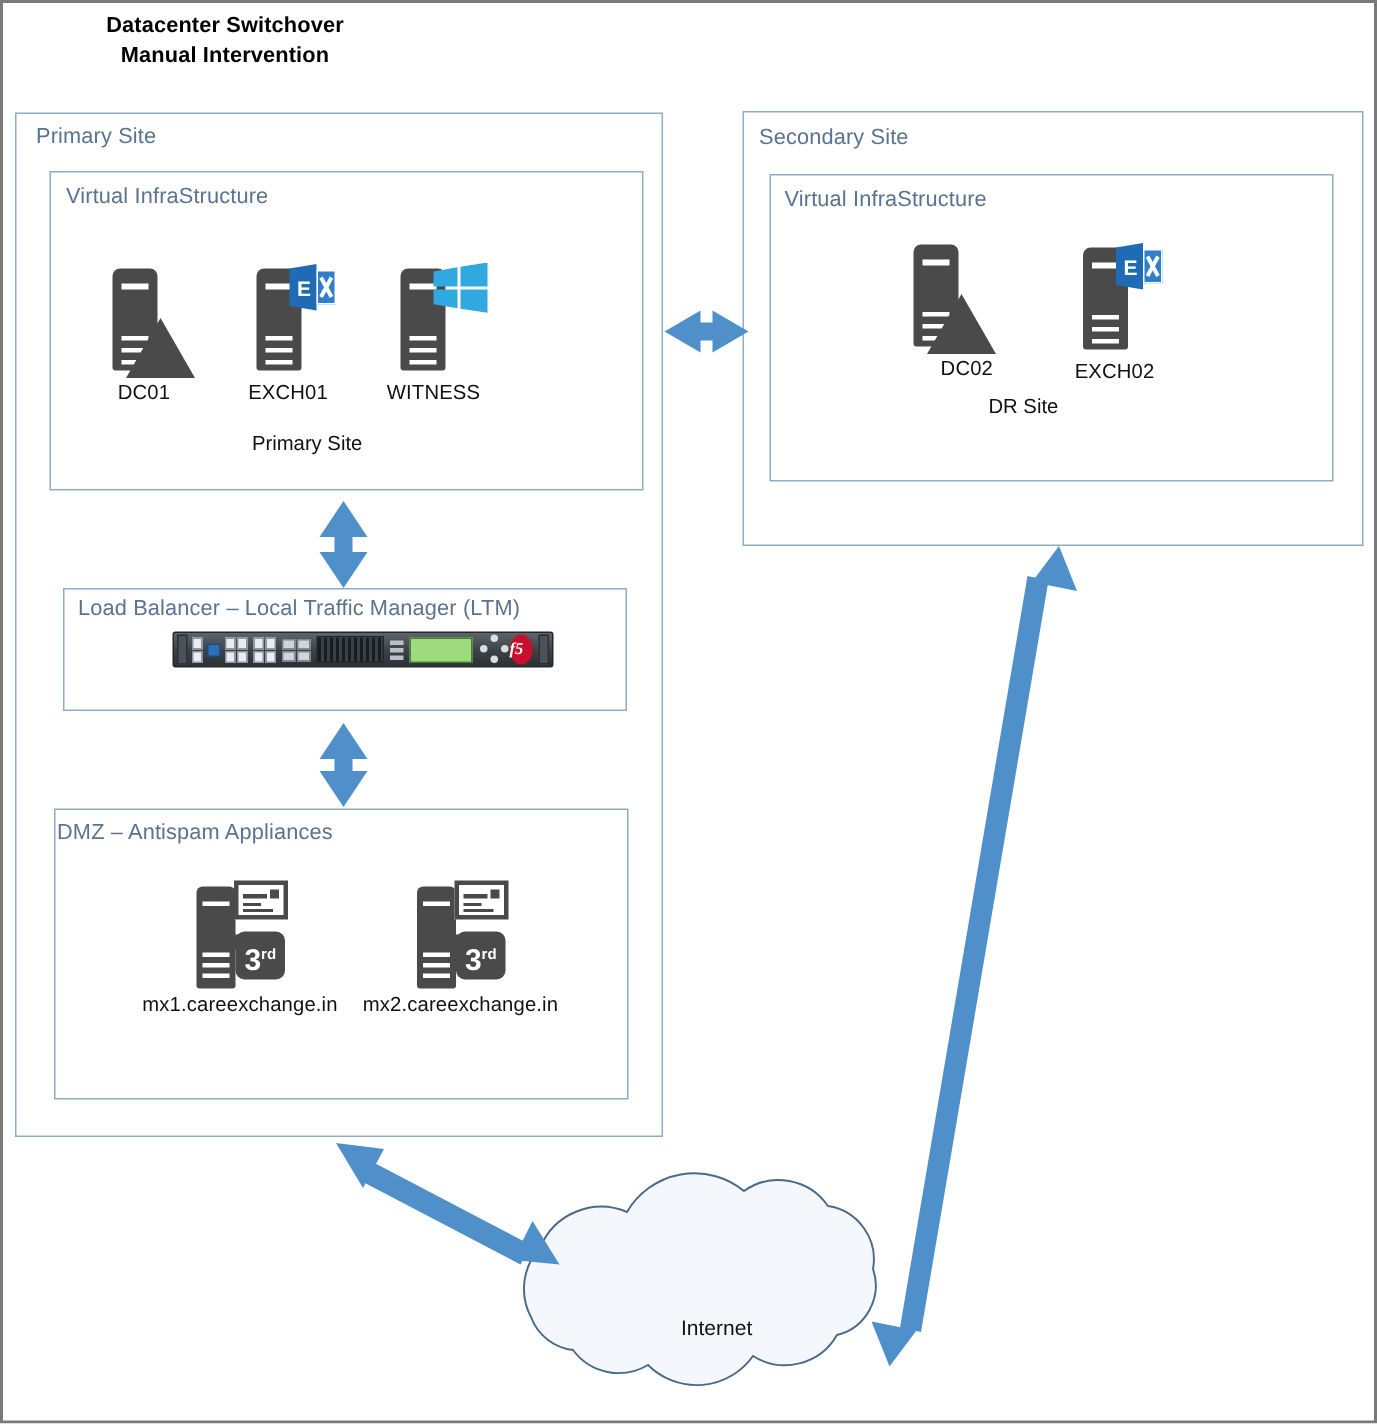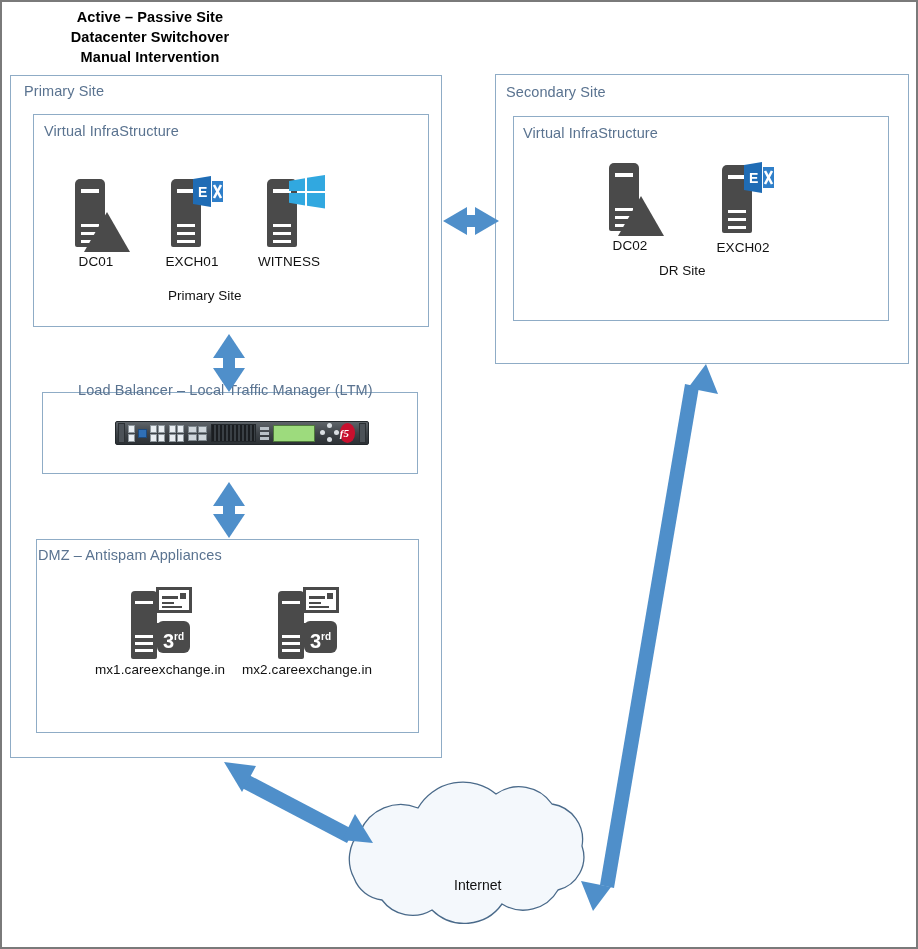--- a/index.html
+++ b/index.html
@@ -172,21 +172,20 @@
   .cloud-label{
     position:absolute;font-size:14px;color:#111;white-space:nowrap;
   }
 </style>
 </head>
 <body>
 
 <div id="canvas">
 
   <div class="title-block">
-    <div class="title-line">Active – Passive Site</div>
     <div class="title-line">Datacenter Switchover</div>
     <div class="title-line">Manual Intervention</div>
   </div>
 
   <div class="box" style="left:8px;top:73px;width:432px;height:683px;">
   </div>
   <div class="box-label" style="left:22px;top:81px;">Primary Site</div>
 
   <div class="box" style="left:31px;top:112px;width:396px;height:213px;"></div>
   <div class="box-label" style="left:42px;top:121px;">Virtual InfraStructure</div>
@@ -244,21 +243,21 @@
           <path d="M20 18 L38 18 L38 33.5 L20 30.8 Z" fill="#31a8e0"></path>
         </svg>
       </span>
     </span>
     <div class="node-caption">WITNESS</div>
   </div>
 
   <div class="sub-caption" style="left:166px;top:286px;">Primary Site</div>
 
   <div class="box" style="left:40px;top:390px;width:376px;height:82px;"></div>
-  <div class="box-label" style="left:50px;top:380px;margin-left:26px;">Load Balancer – Local Traffic Manager (LTM)</div>
+  <div class="box-label" style="left:50px;top:396px;">Load Balancer – Local Traffic Manager (LTM)</div>
   <div class="ltm" style="left:113px;top:419px;">
     <span class="ear"></span>
     <span class="grp">
         <span class="portcol">
           <span class="port"></span>
           <span class="port"></span>
         </span>
       </span>
     <span class="vga"></span>
     <span class="grp">
@@ -350,21 +349,21 @@
     </span>
     <div class="node-caption">mx2.careexchange.in</div>
   </div>
 
   <div class="box" style="left:493px;top:72px;width:414px;height:290px;"></div>
   <div class="box-label" style="left:504px;top:82px;">Secondary Site</div>
 
   <div class="box" style="left:511px;top:114px;width:376px;height:205px;"></div>
   <div class="box-label" style="left:521px;top:123px;">Virtual InfraStructure</div>
 
-  <div class="node" style="left:596px;top:161px;width:64px;">
+  <div class="node" style="left:596px;top:161px;width:64px;text-align:right;">
     <span class="icon-wrap" style="width:58px;height:72px;">
       <span class="srv" style="position:absolute;left:8px;top:0;">
         <i class="s1"></i>
           <i class="s2"></i>
           <i class="s3"></i>
           <i class="s4"></i>
       </span>
       <span class="tri"></span>
     </span>
     <div class="node-caption">DC02</div>

